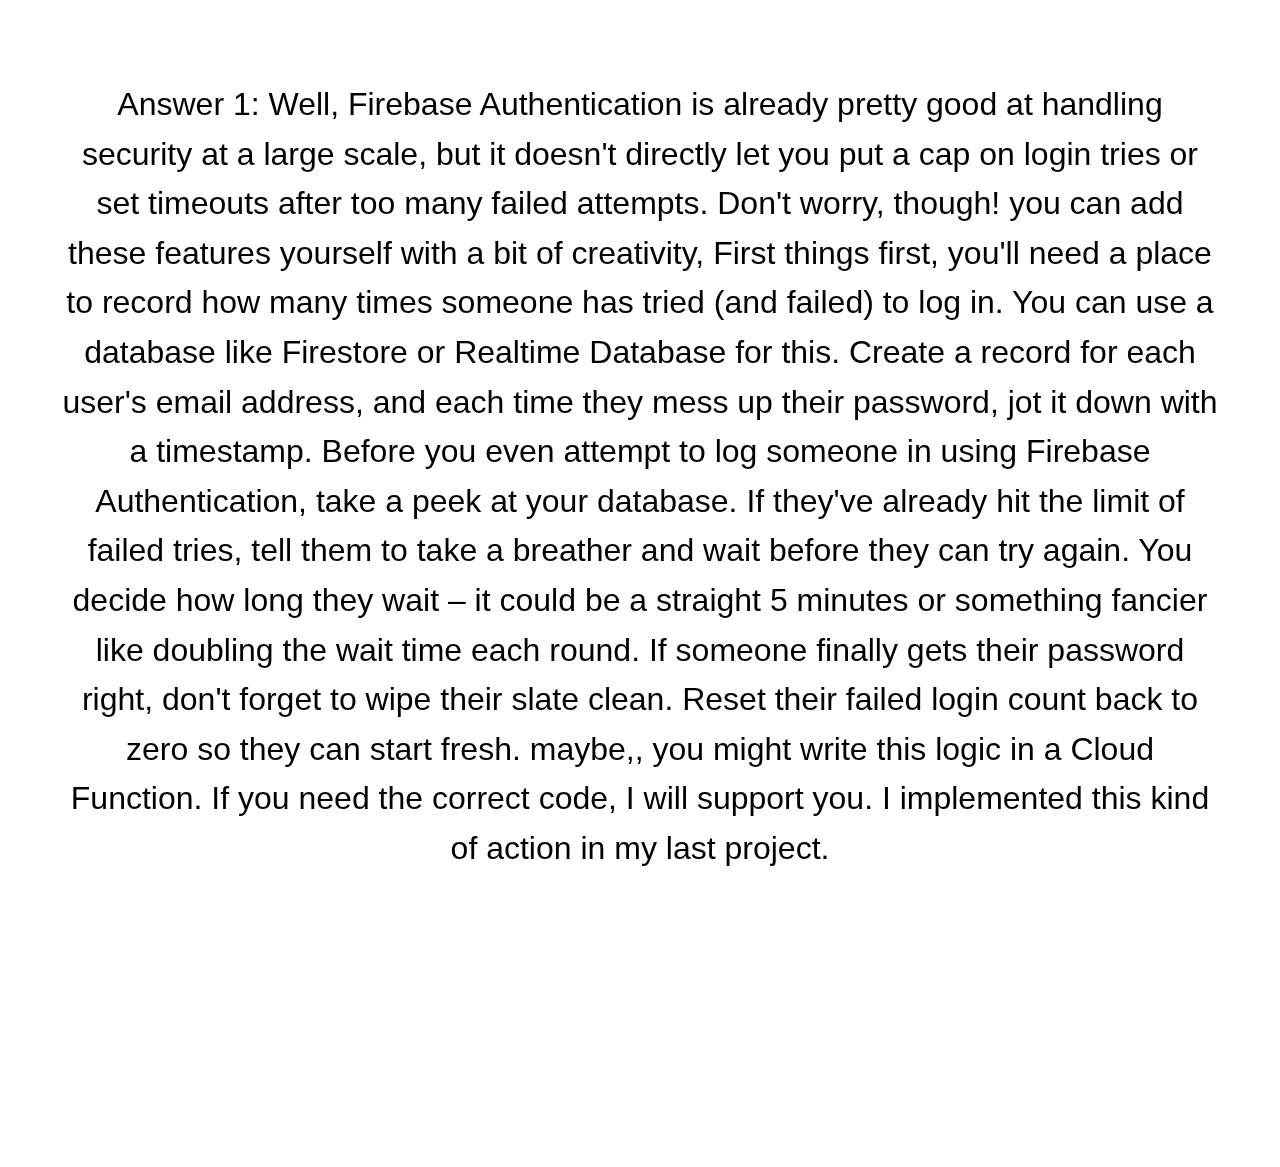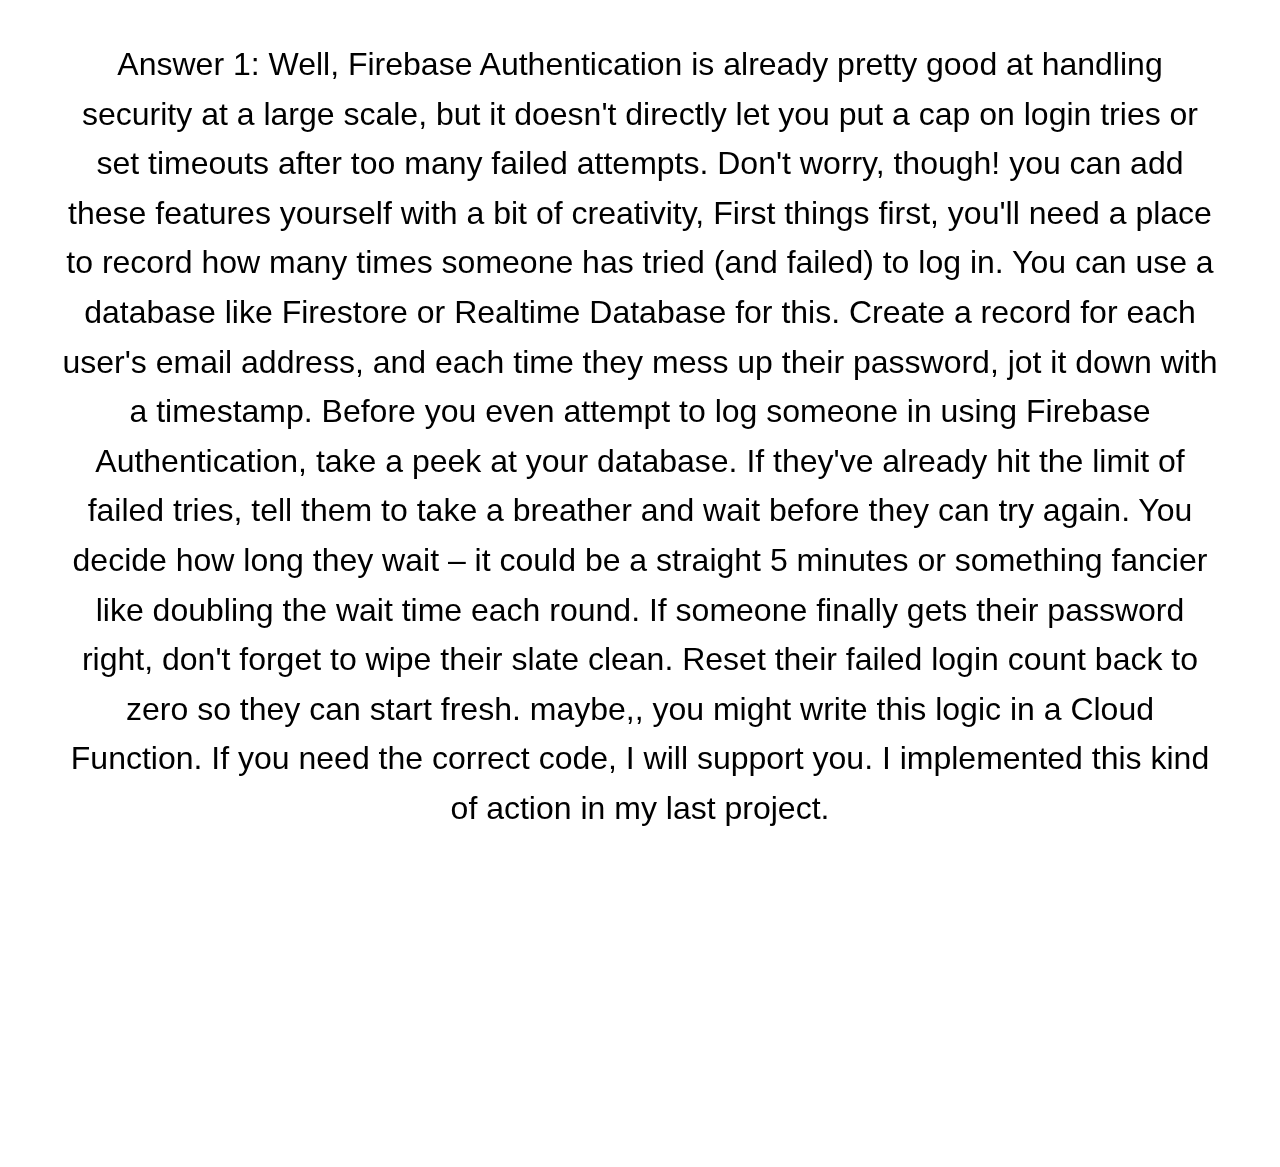--- a/index.html
+++ b/index.html
@@ -23,20 +23,21 @@
       max-width: 1160px;
       text-align: center;
     }
 
     .answer-text {
       font-family: Arial, Helvetica, sans-serif;
       font-size: 32px;
       line-height: 1.55;
       color: #000000;
       text-align: center;
+      margin-top: 40px;
     }
   </style>
 </head>
 <body>
 
 <div class="content-area">
   <p class="answer-text">Answer 1: Well, Firebase Authentication is already pretty good at handling security at a large scale, but it doesn't directly let you put a cap on login tries or set timeouts after too many failed attempts. Don't worry, though!  you can add these features yourself with a bit of creativity, First things first, you'll need a place to record how many times someone has tried (and failed) to log in. You can use a database like Firestore or Realtime Database for this. Create a record for each user's email address, and each time they mess up their password, jot it down with a timestamp. Before you even attempt to log someone in using Firebase Authentication, take a peek at your database. If they've already hit the limit of failed tries, tell them to take a breather and wait before they can try again. You decide how long they wait – it could be a straight 5 minutes or something fancier like doubling the wait time each round. If someone finally gets their password right, don't forget to wipe their slate clean. Reset their failed login count back to zero so they can start fresh. maybe,, you might write this logic in a Cloud Function. If you need the correct code, I will support you. I implemented this kind of action in my last project.</p>
 </div>
 
 </body></html>

